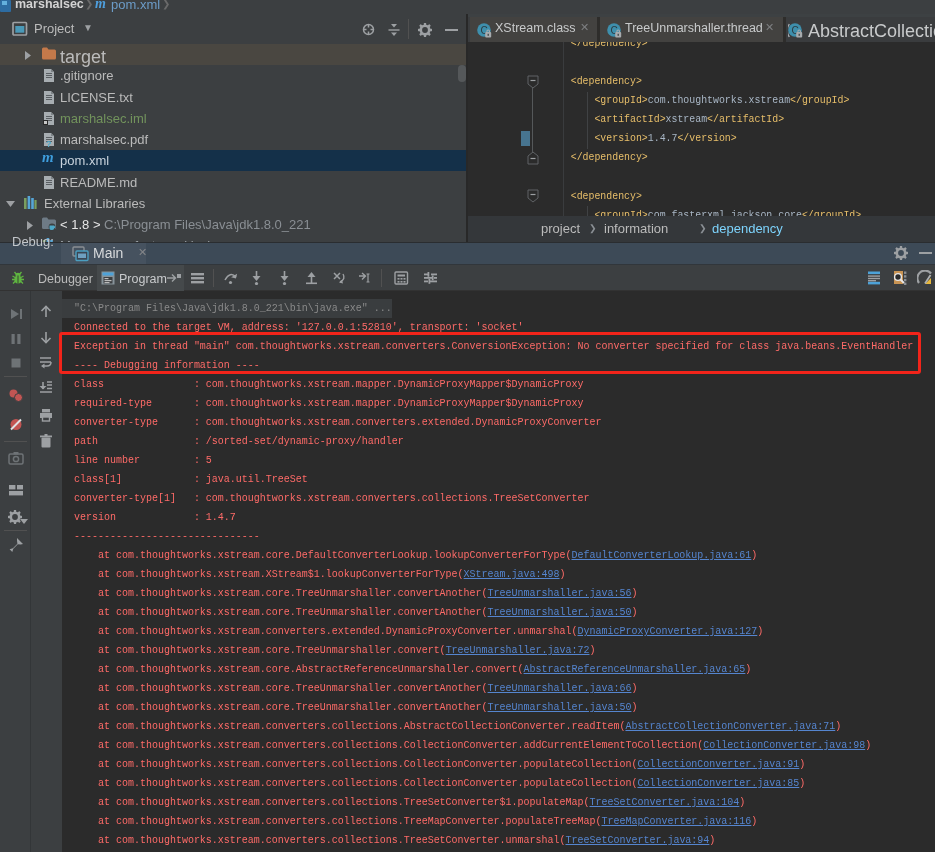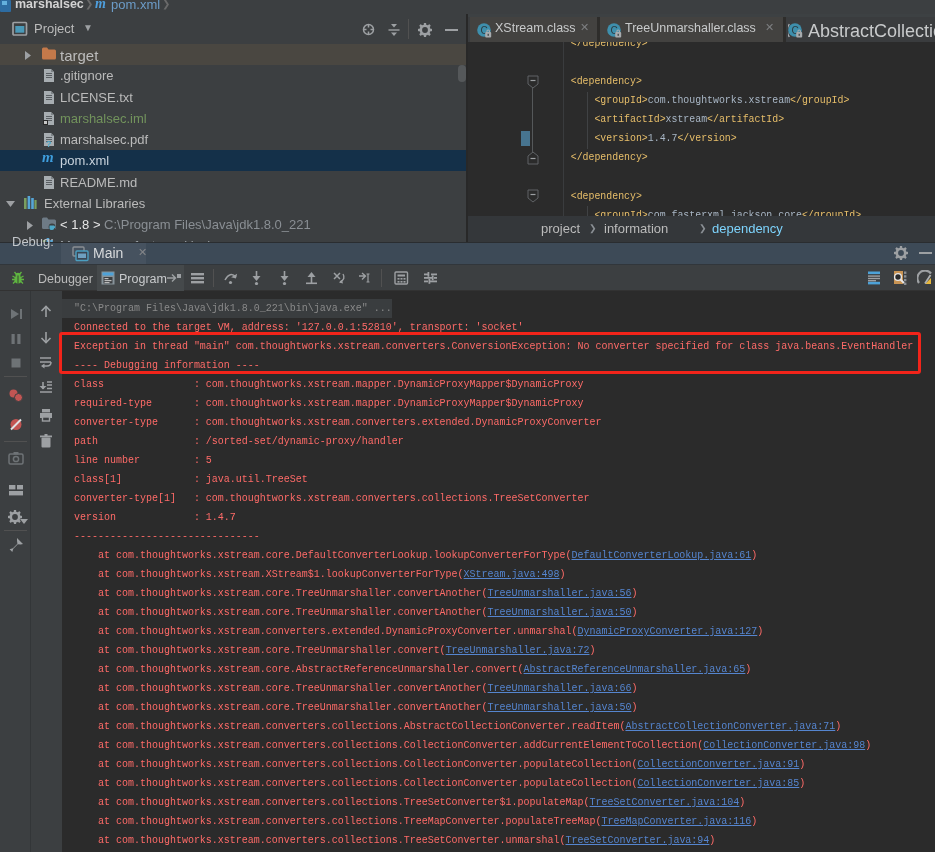--- a/index.html
+++ b/index.html
@@ -50,21 +50,21 @@
       <rect x="5.85" y="-0.2" width="2.3" height="3.2" rx="0.7" transform="rotate(315 7.0 7.0)" fill="#9da0a3"></rect>
     </svg>
 <div class="abs" style="left:445px;top:29px;width:13px;height:2px;background:#9da0a3"></div>
 <div class="abs" style="left:0;top:44.0px;width:467px;height:21px;background:#4a4741"></div>
 <svg class="abs" style="left:24px;top:51.0px" width="8" height="9">
       <path d="M1 0 L7 4.5 L1 9 Z" fill="#9da0a3"></path>
     </svg>
 <svg class="abs" style="left:42px;top:47.0px" width="14" height="13">
       <path d="M0 2 q0-1.5 1.5-1.5 h3.5 l1.5 2 h6 q1.5 0 1.5 1.5 v7 q0 1.5 -1.5 1.5 h-11 q-1.5 0 -1.5-1.5 z" fill="#c4794a"></path>
     </svg>
-<div class="abs" style="left:60px;top:47.0px;font-size:15px;color:#bbbbbb">target</div>
+<div class="abs" style="left:60px;top:47.0px;font-size:18px;color:#bbbbbb">target</div>
 <svg class="abs" style="left:43px;top:68.27px" width="12" height="15">
       <path d="M1 1 h7 l3 3 v10 h-10 z" fill="#a7adb1"></path>
       <path d="M8 1 l3 3 h-3 z" fill="#7e8488"></path>
       <rect x="3" y="5" width="6" height="1" fill="#5a5f63"></rect>
       <rect x="3" y="7" width="6" height="1" fill="#5a5f63"></rect>
       <rect x="3" y="9" width="6" height="1" fill="#5a5f63"></rect>
     </svg>
 <div class="abs" style="left:60px;top:68.3px;font-size:13px;color:#bbbbbb">.gitignore</div>
 <svg class="abs" style="left:43px;top:89.53999999999999px" width="12" height="15">
       <path d="M1 1 h7 l3 3 v10 h-10 z" fill="#a7adb1"></path>
@@ -151,21 +151,21 @@
     </svg>
 <div class="abs" style="left:495px;top:21px;font-size:12.5px;color:#c8cacb">XStream.class</div>
 <div class="abs" style="left:580px;top:21px;font-size:11px;color:#7d7f81">✕</div>
 <svg class="abs" style="left:607px;top:23px" width="15" height="15">
       <circle cx="7" cy="7" r="6.8" fill="#3e8fac"></circle>
       <text x="7" y="10.6" font-size="10" text-anchor="middle" fill="#2b3b41" font-family="Liberation Sans">C</text>
       <rect x="8.2" y="9" width="6" height="5.4" rx="1" fill="#a7abae"></rect>
       <rect x="9.9" y="7" width="2.6" height="3.4" rx="1.3" fill="none" stroke="#a7abae" stroke-width="1.1"></rect>
       <rect x="10.6" y="10.8" width="1.2" height="2" fill="#3a3c3e"></rect>
     </svg>
-<div class="abs" style="left:625px;top:21px;font-size:12.5px;color:#c8cacb">TreeUnmarshaller.class</div>
+<div class="abs" style="left:625px;top:21px;font-size:12.5px;color:#c8cacb">TreeUnmarshaller.thread</div>
 <div class="abs" style="left:765px;top:21px;font-size:11px;color:#7d7f81">✕</div>
 <svg class="abs" style="left:788px;top:23px" width="17" height="15">
       <path d="M4.5 0.5 q-4 6.5 0 13" stroke="#a8adb1" fill="none" stroke-width="1.3" transform="translate(-3.2 0.5)"></path>
       <circle cx="7" cy="7" r="6.8" fill="#3e8fac"></circle>
       <text x="7" y="10.6" font-size="10" text-anchor="middle" fill="#2b3b41" font-family="Liberation Sans">C</text>
       <rect x="8.2" y="9" width="6" height="5.4" rx="1" fill="#a7abae"></rect>
       <rect x="9.9" y="7" width="2.6" height="3.4" rx="1.3" fill="none" stroke="#a7abae" stroke-width="1.1"></rect>
       <rect x="10.6" y="10.8" width="1.2" height="2" fill="#3a3c3e"></rect>
     </svg>
 <div class="abs" style="left:808px;top:21px;font-size:18px;color:#c8cacb;white-space:nowrap">AbstractCollectionCon</div>

